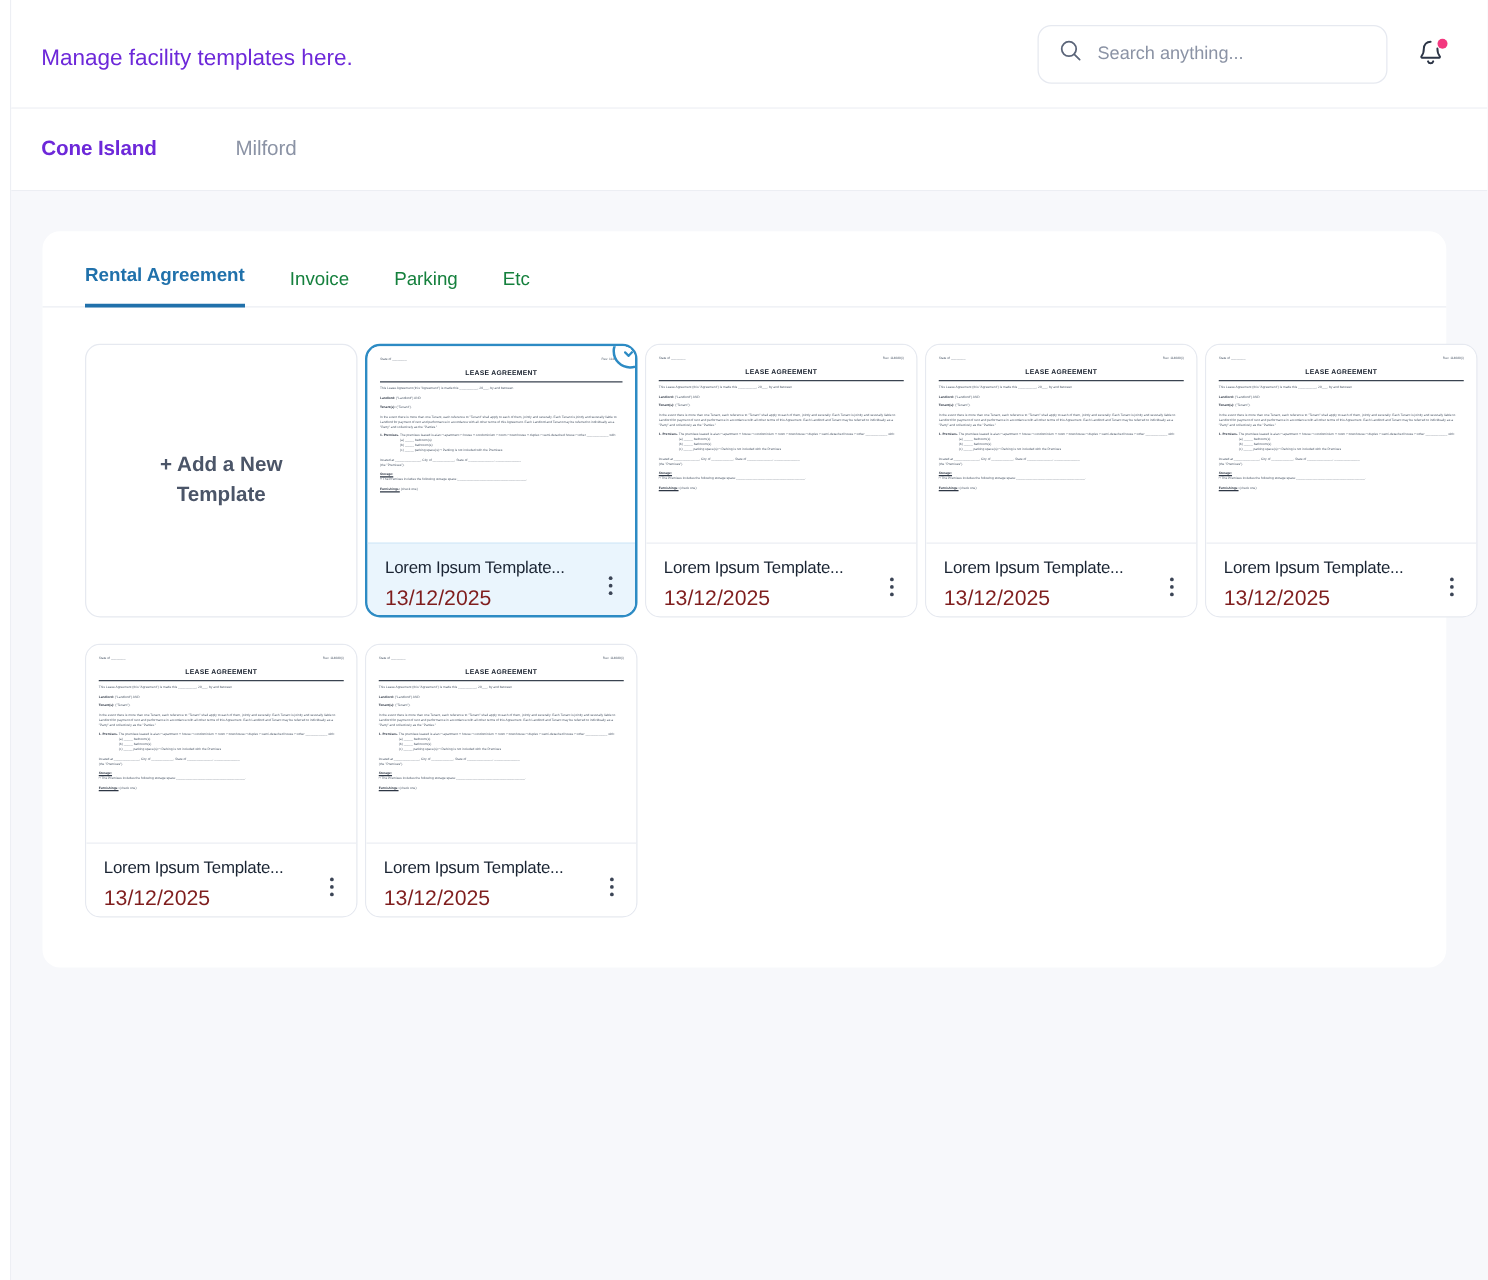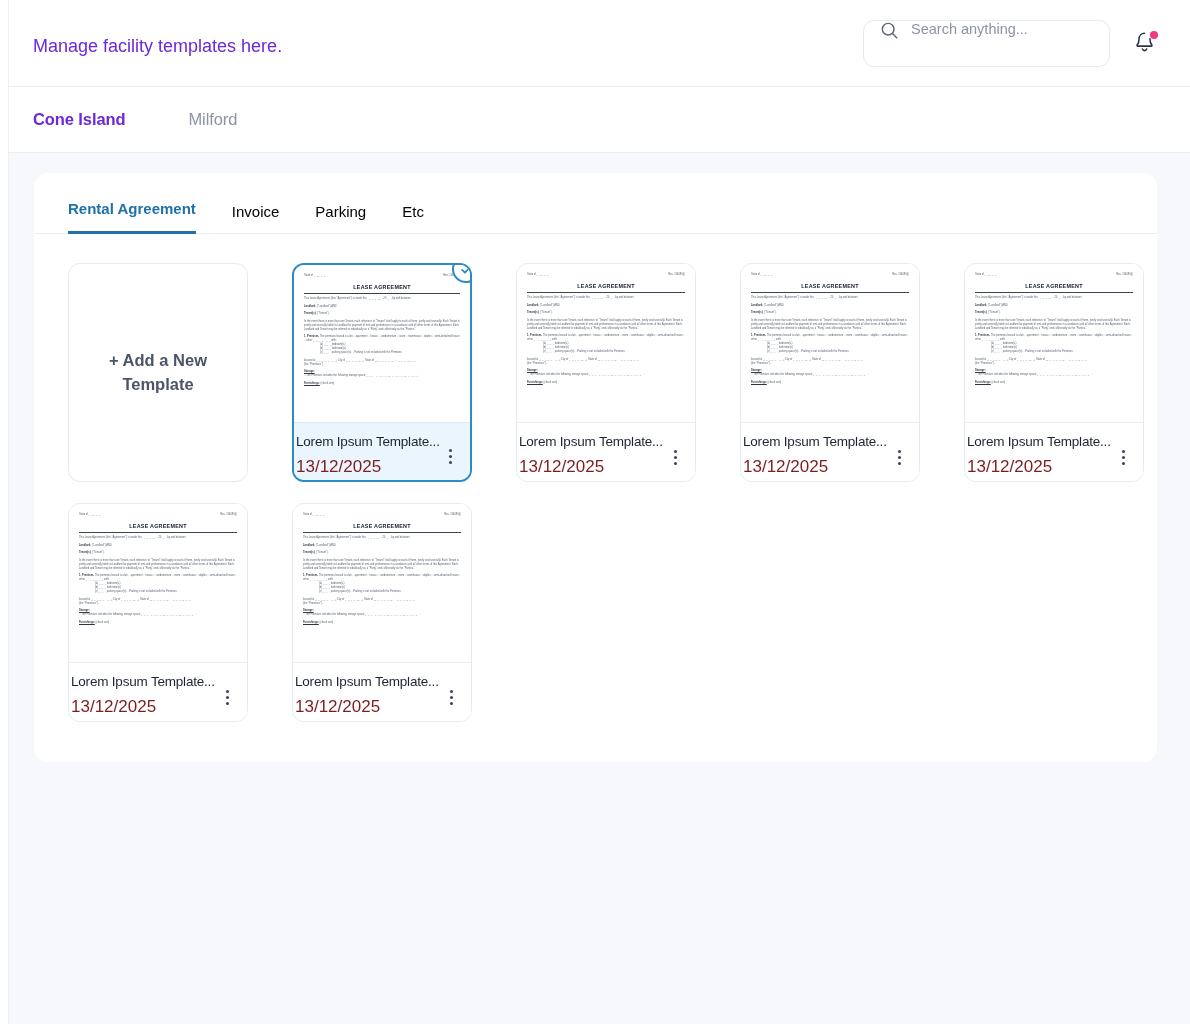--- a/index.html
+++ b/index.html
@@ -29,22 +29,22 @@
     letter-spacing: -0.3px; line-height: 1.15;
   }
   .page-sub {
     font-size: 18px; color: #6d28d9; margin-top: 7px; line-height: 1.2;
   }
   .topbar-right {
     margin-left: auto; display: flex; align-items: center; gap: 22px;
     margin-right: 32px;
   }
   .search-box {
-    width: 247px; height: 47px; border: 1px solid #e6e9f0; border-radius: 11px;
-    background: #fff; display: flex; align-items: flex-start; padding: 0 16px; gap: 12px;
+    width: 280px; height: 47px; border: 1px solid #e6e9f0; border-radius: 11px;
+    background: #fff; display: flex; align-items: center; padding: 0 16px; gap: 12px;
   }
   .search-icon { flex: 0 0 auto; display: block; }
   .search-input {
     border: 0; outline: none; background: transparent; flex: 1;
     font-family: "Liberation Sans", sans-serif; font-size: 14.5px; color: #4a5568;
   }
   .search-input::placeholder { color: #8b93a5; }
   .bell-wrap { position: relative; width: 26px; height: 26px; cursor: pointer; }
   .bell-dot {
     position: absolute; right: 0px; top: 1px;
@@ -60,45 +60,45 @@
   .facility {
     font-size: 16.5px; font-weight: 700; color: #6d28d9;
     cursor: pointer; letter-spacing: -0.1px;
   }
   .facility.inactive { color: #8b93a5; font-weight: 400; margin-left: 36px; }
 
   
   .content { position: absolute; left: 9px; top: 153px; right: 0; bottom: 0; background: #f7f8fb; }
 
   .panel {
-    position: absolute; left: 25px; top: 20px; width: 1123px;
+    position: absolute; left: 25px; top: 32px; width: 1123px;
     background: #ffffff; border-radius: 14px; padding: 26px 0 0 0;
     min-height: 565px;
   }
 
   
   .tabs {
     display: flex; align-items: flex-end; gap: 36px;
     padding: 0 34px; border-bottom: 1px solid #eceef3;
     position: relative;
   }
   .tab {
-    font-size: 15px; color: #000000; padding-bottom: 14px;
+    font-size: 15px; color: #15803d; padding-bottom: 14px;
     cursor: pointer; position: relative; top: 1px; white-space: nowrap;
   }
   .tab.active { color: #2071ab; font-weight: 700; border-bottom: 3px solid #2071ab; }
 
   
   .grid {
     display: grid; grid-template-columns: repeat(5, 203px);
     gap: 21px; padding: 29px 34px 40px 34px;
   }
 
   .card {
-    width: 180px; height: 219px; border: 1px solid #e6e9f0; border-radius: 12px;
+    width: 218px; height: 219px; border: 1px solid #e6e9f0; border-radius: 12px;
     background: #fff; overflow: hidden; position: relative; cursor: pointer;
     display: flex; flex-direction: column;
   }
   .card.selected { border: 2px solid #2d8bc4; }
 
   .add-card {
     align-items: center; justify-content: center; text-align: center;
   }
   .add-card-label {
     font-size: 16.5px; font-weight: 700; color: #4b5568; line-height: 1.45;
@@ -120,21 +120,21 @@
     letter-spacing: 0.25px; margin-top: 6px;
   }
   .rule { height: 0.6px; background: #3a4350; margin: 2.5px 0 4px 0; }
   .para { margin-top: 3.5px; }
   .indent { padding-left: 16px; }
   .ul { text-decoration: underline; }
 
   
   .cfoot {
     flex: 1; border-top: 1px solid #eceef3; background: #fff;
-    padding: 11px 13px 0 2px; position: relative;
+    padding: 11px 13px 0 14px; position: relative;
   }
   .card.selected .cfoot { background: #eaf5fd; border-top: 1px solid #d5e9f7; }
   .ctitle {
     font-size: 13.5px; color: #1a2433; font-weight: 400; letter-spacing: -0.2px;
     white-space: nowrap; overflow: hidden; text-overflow: ellipsis; line-height: 1.2;
   }
   .cdate { font-size: 17px; color: #7f1d1d; margin-top: 7px; }
   .kebab {
     position: absolute; right: 11px; bottom: 14px; width: 18px; height: 20px;
     display: flex; flex-direction: column; align-items: center; justify-content: center; gap: 3px;

